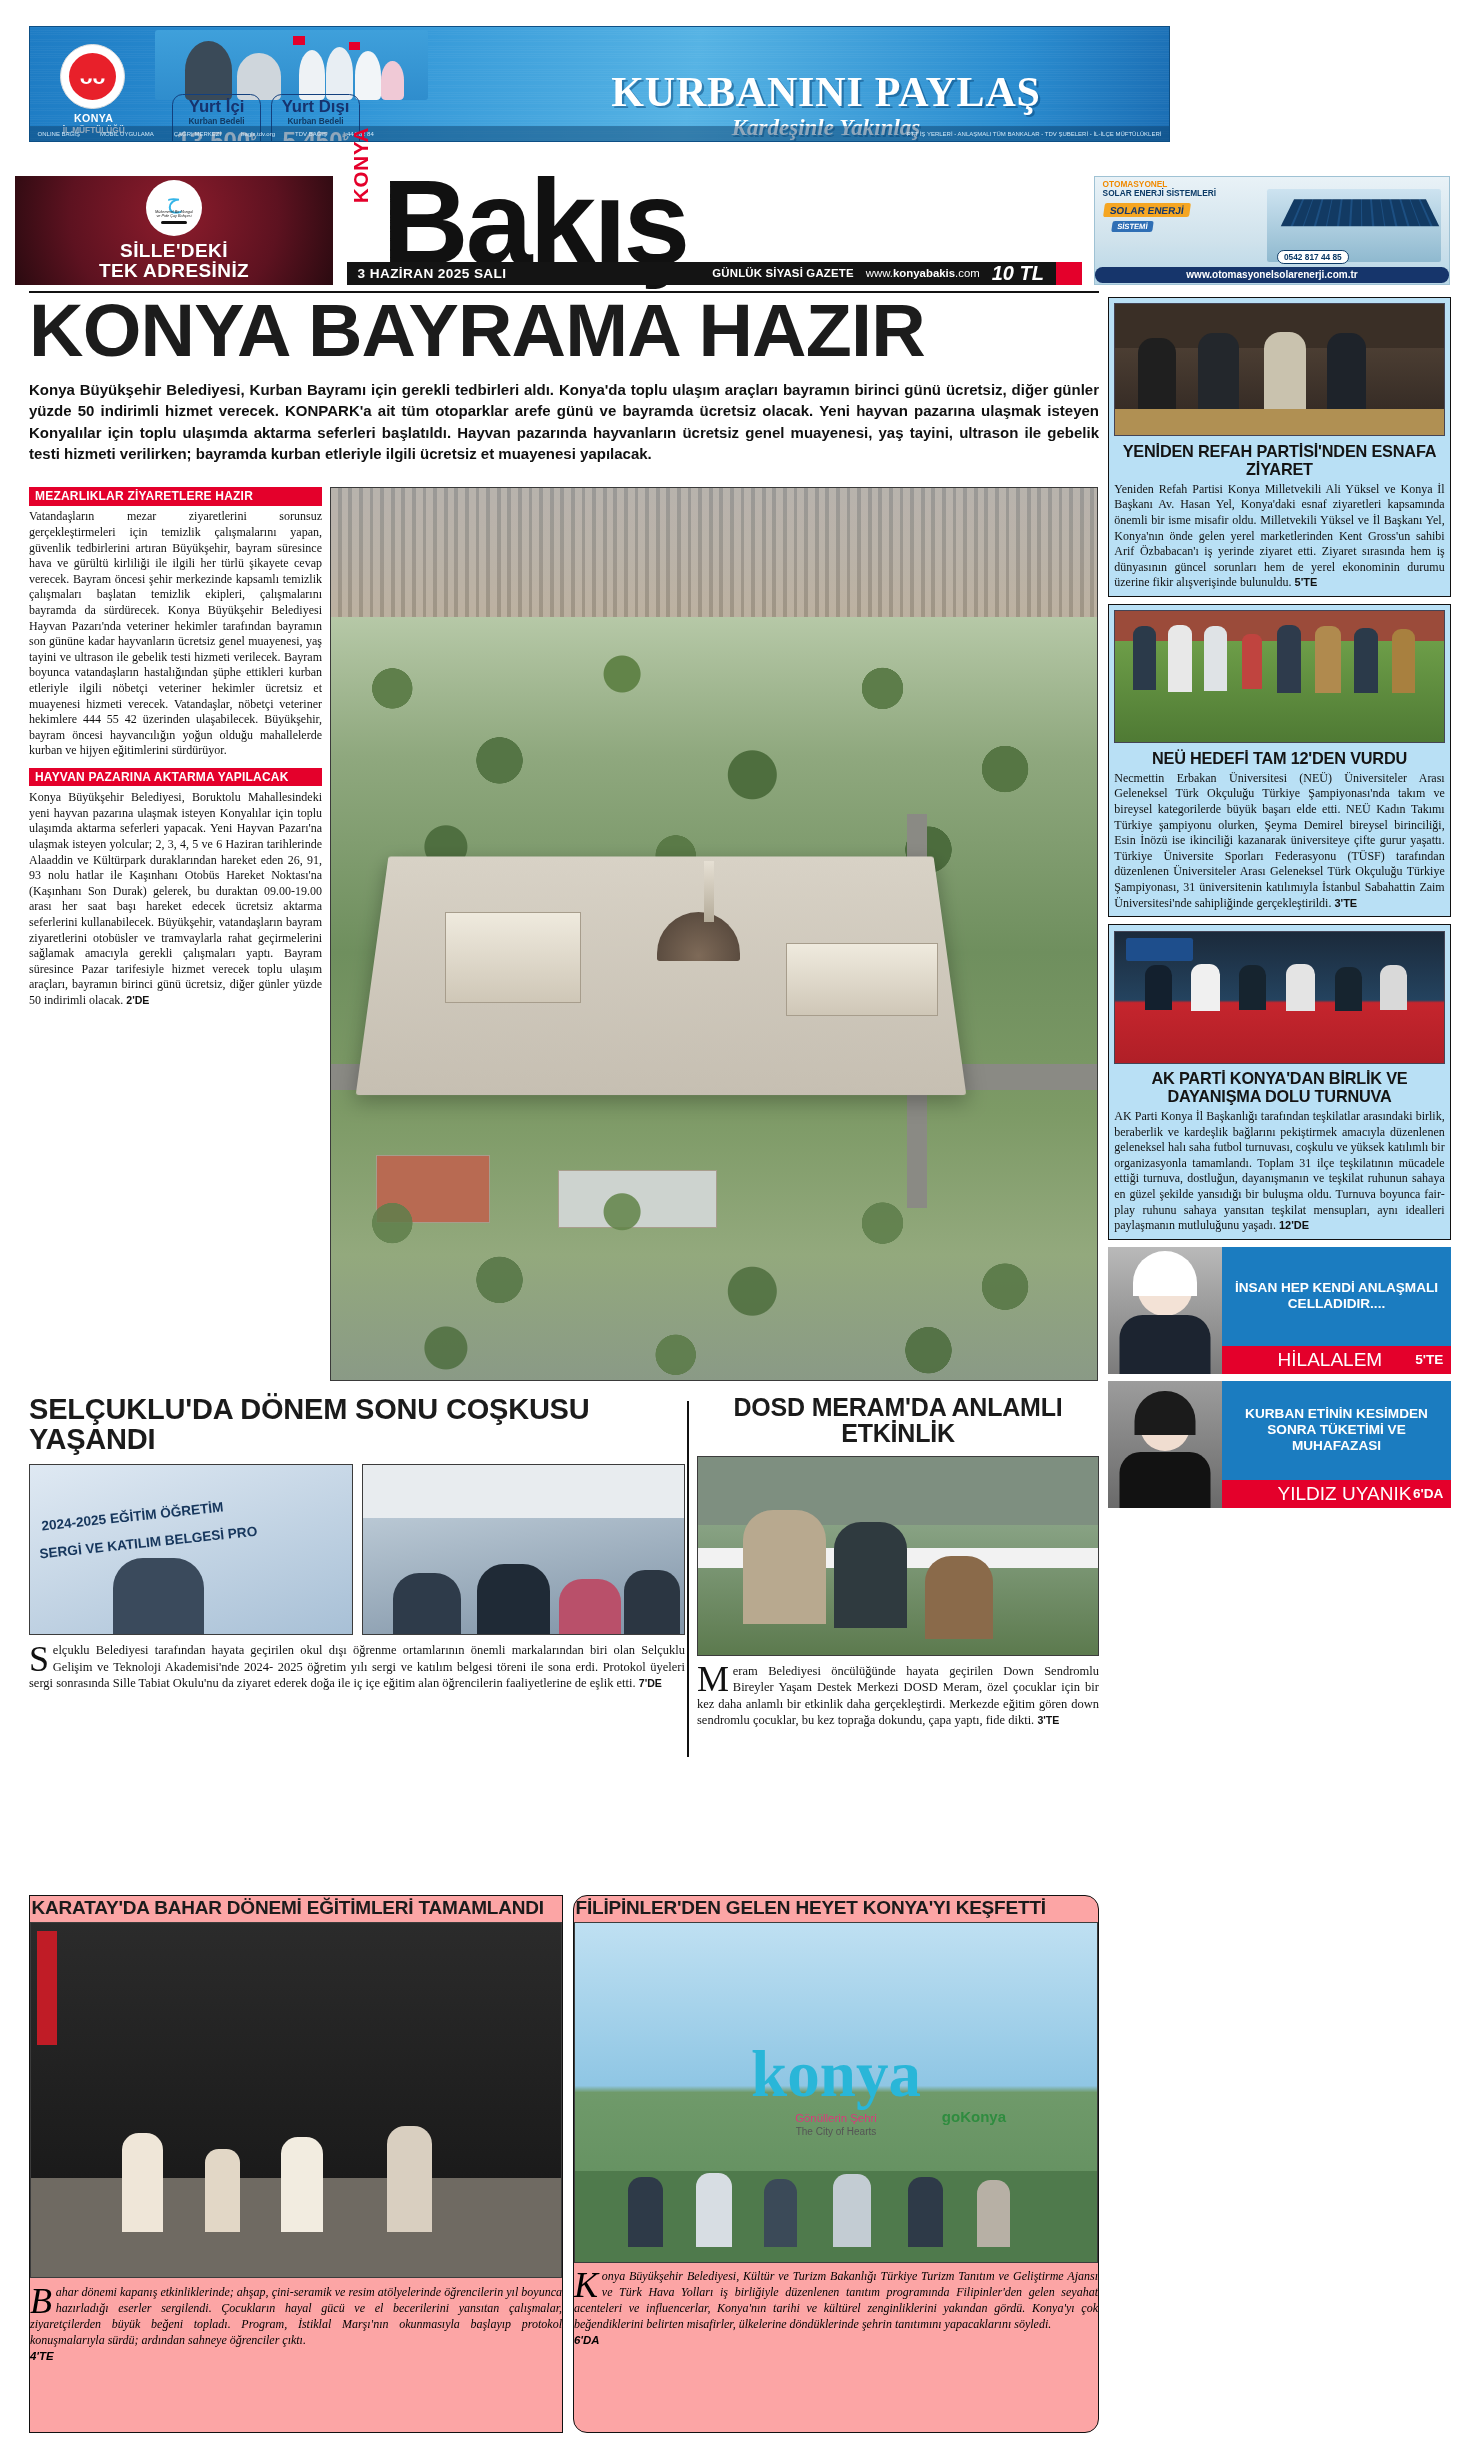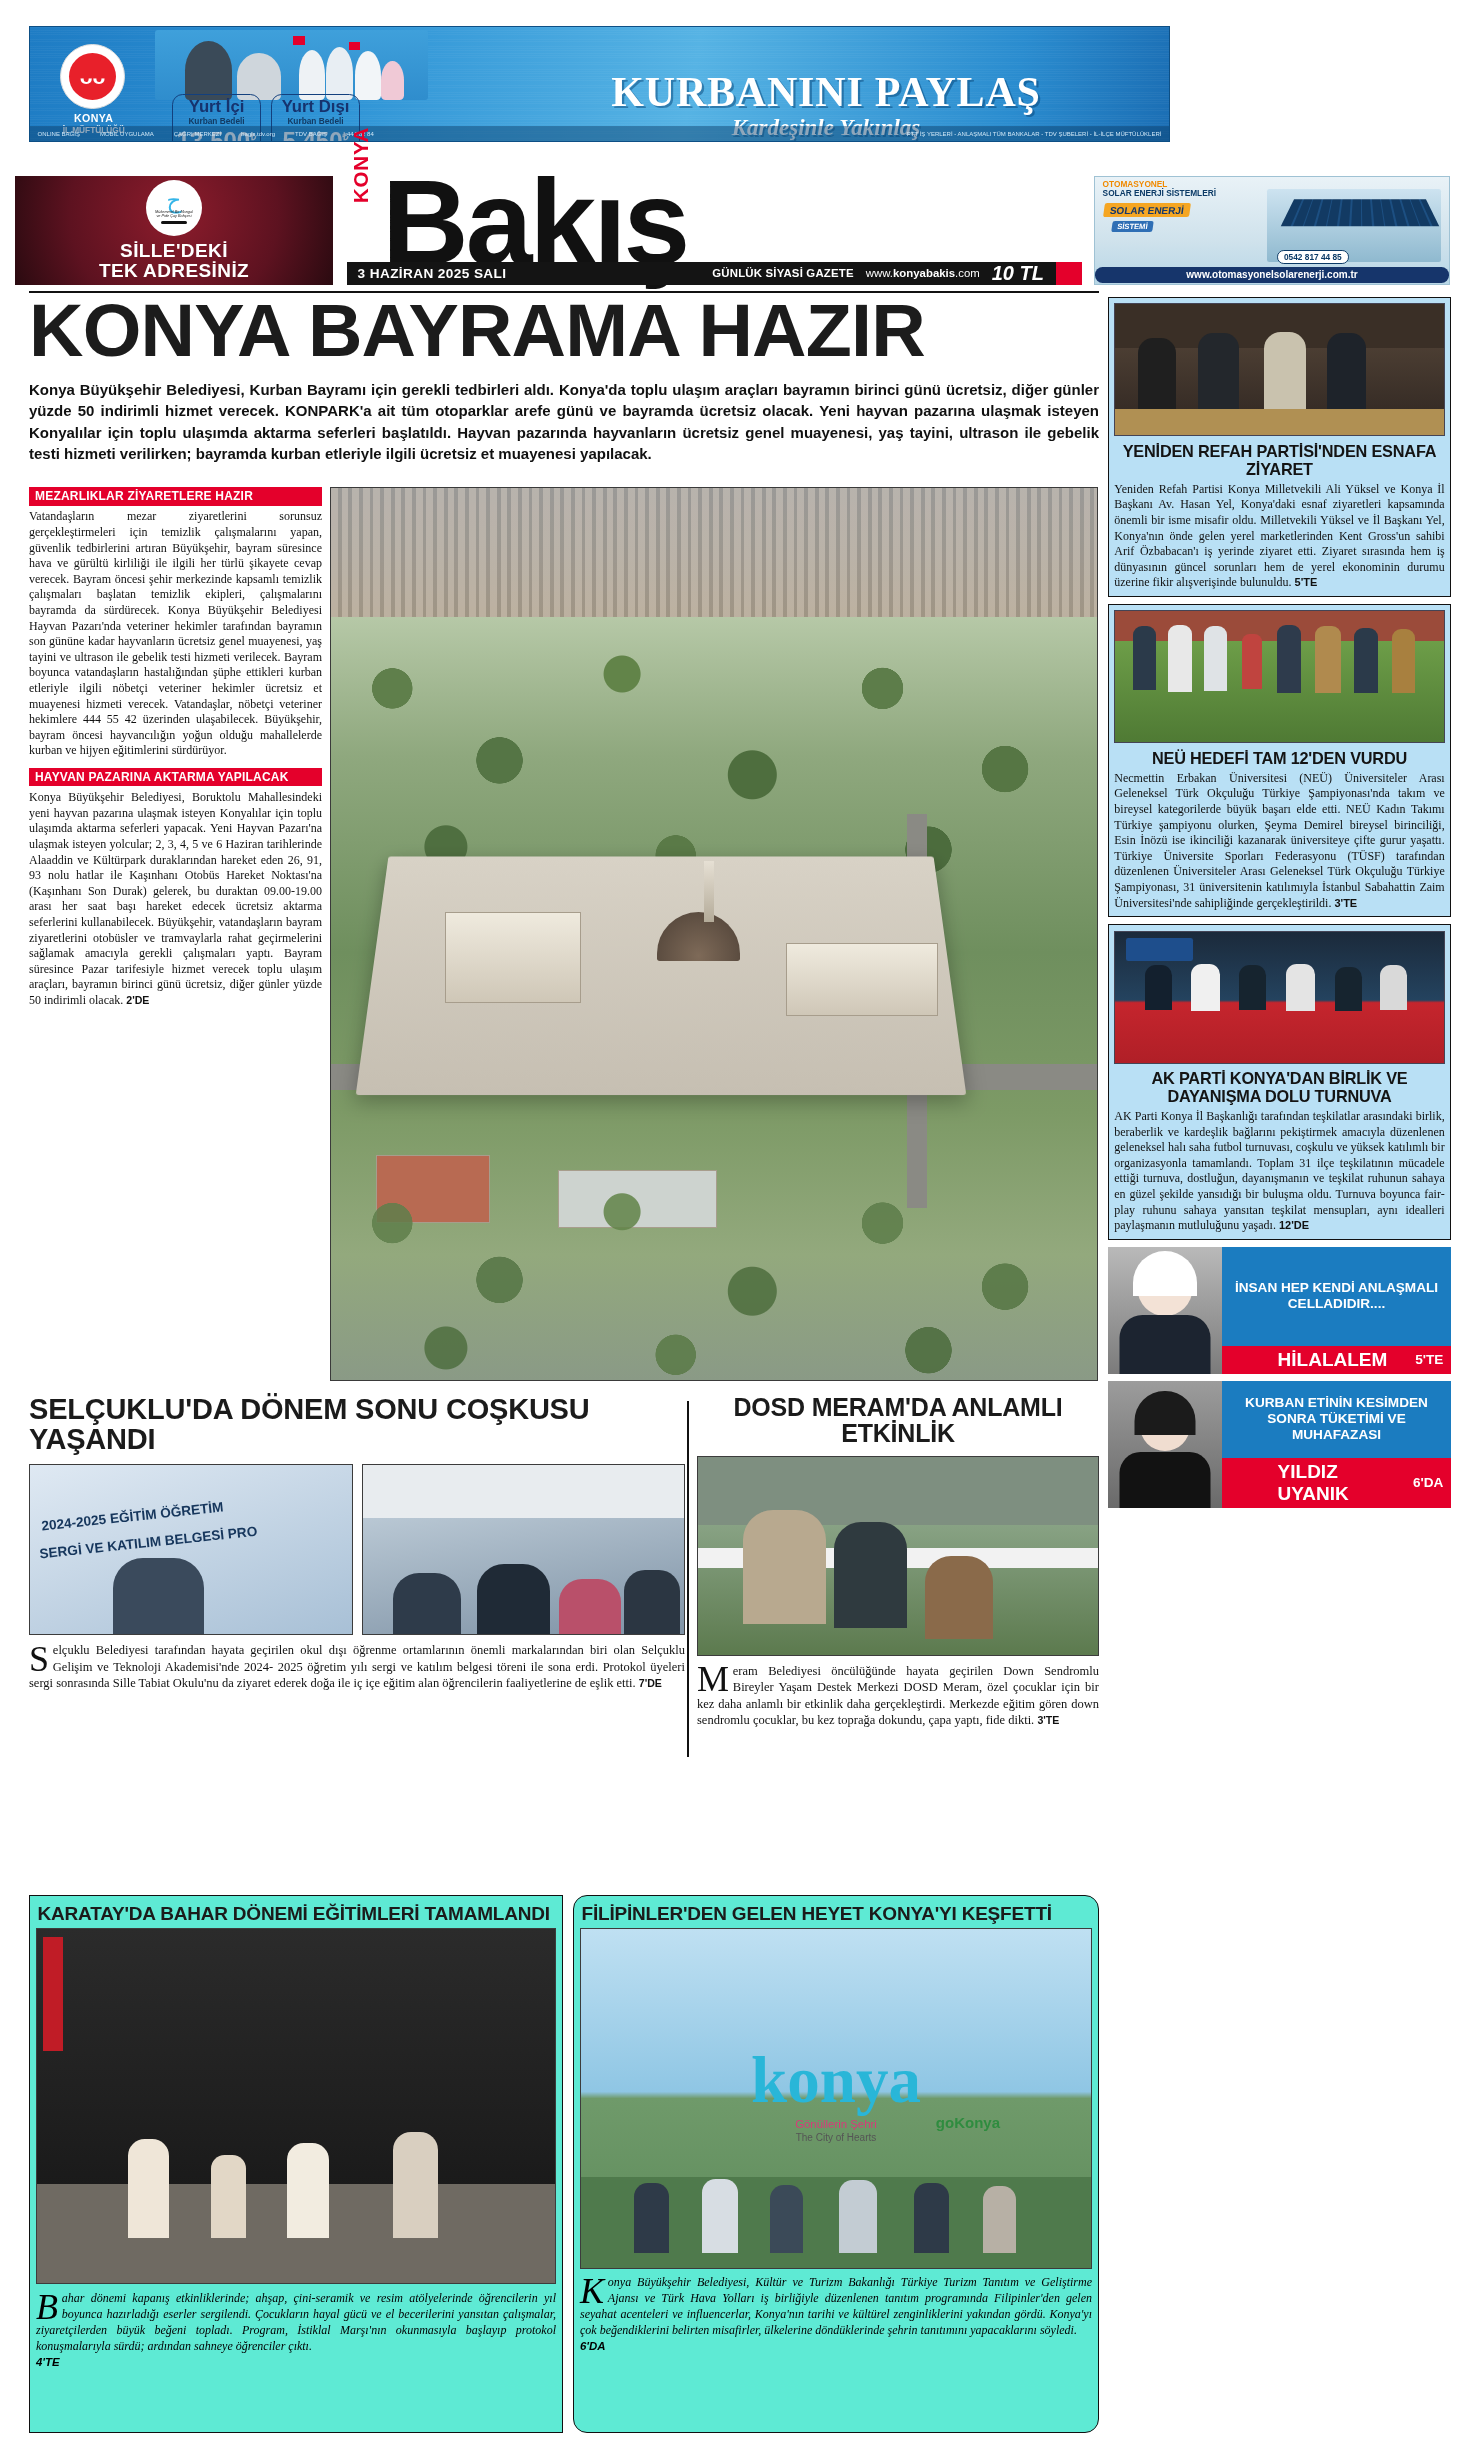--- a/index.html
+++ b/index.html
@@ -264,21 +264,21 @@
   .sec-head-black.ctr { text-align:center; font-size:25px; }
   .photo-ph { background:#93a4b2; border:0.8px solid #3c3c3c; }
   .dropcap::first-letter {
     float:left; font-size:36px; line-height:.82; font-weight:normal;
     padding-right:3.8px; padding-top:2.3px; font-family:"Liberation Serif",serif;
   }
   .vline { position:absolute; width:2.3px; background:#111; }
 
   
   .bbox {
-    position:absolute; border:1.5px solid #111; background:#5eead4; padding:6px;
+    position:absolute; border:1.5px solid #111; background:#fca5a5; padding:0;
   }
   .bbox .bhead {
     font-size:19px; font-weight:bold; color:#1b1b1b; line-height:1.05; padding:1.5px 1.5px 4.5px;
     letter-spacing:-0.2px;
   }
   .bbox .bbody { font-family:"Liberation Serif",serif; font-size:12px; line-height:1.33; text-align:justify;font-style:italic; }
 
   
   .side { position:absolute; left:1108px; top:297px; width:343px; }
   .side-card {
@@ -300,21 +300,21 @@
   .col-card .right { flex:1; display:flex; flex-direction:column; }
   .col-card .blue {
     flex:1; background:#1b7cc0; color:#fff; display:flex; align-items:center;
     justify-content:center; text-align:center; font-size:13.6px; font-weight:bold;
     line-height:1.2; padding:4.5px 6px;
   }
   .col-card .redbar {
     background:#e4002b; color:#fff; display:flex; align-items:center;
     justify-content:space-between; padding:3px 7.6px;
   }
-  .col-card .redbar .nm { font-size:19px; font-weight:bold;padding-left:48px; }
+  .col-card .redbar .nm { font-size:19px; font-weight:normal;padding-left:48px; }
   .col-card .redbar .pg { font-size:13.6px; font-weight:bold; }
 
   .pgtag { font-family:"Liberation Sans",sans-serif; font-weight:bold; font-size:11.4px; }
 </style>
 </head>
 <body>
 
 <div class="page">
 
   <div class="topad">

